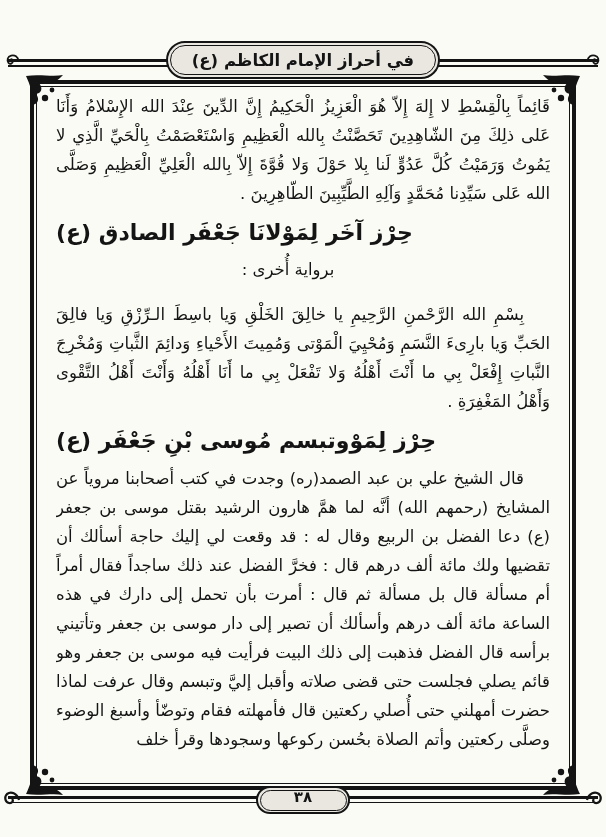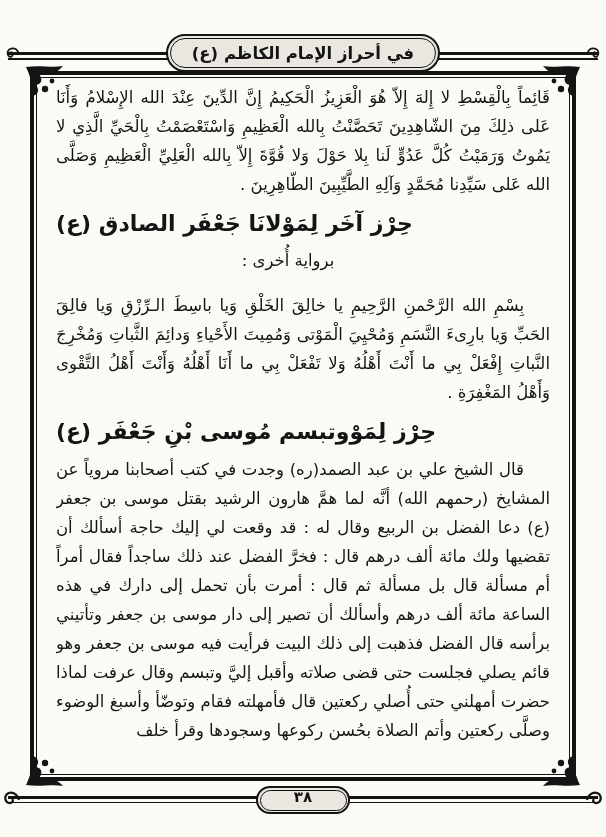--- a/index.html
+++ b/index.html
@@ -11,41 +11,41 @@
   html,body{width:606px;height:837px;}
   body{
     background:var(--paper);
     font-family:"DejaVu Sans", sans-serif;
     color:var(--ink);
     overflow:hidden;
   }
   .page{position:relative;width:606px;height:837px;background:var(--paper);overflow:hidden;}
 
   
-  .top-banner{position:absolute;top:32px;left:8px;right:8px;height:42px;}
+  .top-banner{position:absolute;top:39px;left:8px;right:8px;height:42px;}
   .top-banner .rule-thick{position:absolute;left:0;right:0;top:20px;height:3px;background:var(--ink);}
   .top-banner .rule-thin{position:absolute;left:0;right:0;top:26px;height:1.5px;background:var(--ink);}
   .cartouche{
     position:absolute;left:50%;top:2px;transform:translateX(-50%);
     width:274px;height:38px;background:var(--banner_fill);
     border:2.5px solid var(--ink);border-radius:20px;
     display:flex;align-items:center;justify-content:center;
   }
   .cartouche::after{content:"";position:absolute;inset:2px;border:1px solid var(--ink);border-radius:16px;pointer-events:none;}
   .cartouche span{
     direction:rtl;font-weight:bold;font-size:16.5px;letter-spacing:0;
     position:relative;z-index:2;
   }
   .banner-curl{position:absolute;top:14px;width:16px;height:16px;}
   .banner-curl.left{left:-4px;}
   .banner-curl.right{right:-4px;transform:scaleX(-1);}
 
   
   .frame{
-    position:absolute;left:30px;top:71px;width:546px;height:710px;
+    position:absolute;left:30px;top:80px;width:546px;height:710px;
     border:4.5px solid var(--ink);background:var(--paper);
   }
   .frame::after{content:"";position:absolute;inset:2px;border:1.5px solid var(--ink);pointer-events:none;}
   .corner{position:absolute;width:46px;height:46px;z-index:3;}
   .corner svg{width:100%;height:100%;display:block;}
   .corner.tl{top:-9px;left:-9px;}
   .corner.tr{top:-9px;right:-9px;transform:scaleX(-1);}
   .corner.bl{bottom:-9px;left:-9px;transform:scaleY(-1);}
   .corner.br{bottom:-9px;right:-9px;transform:scale(-1,-1);}
 

